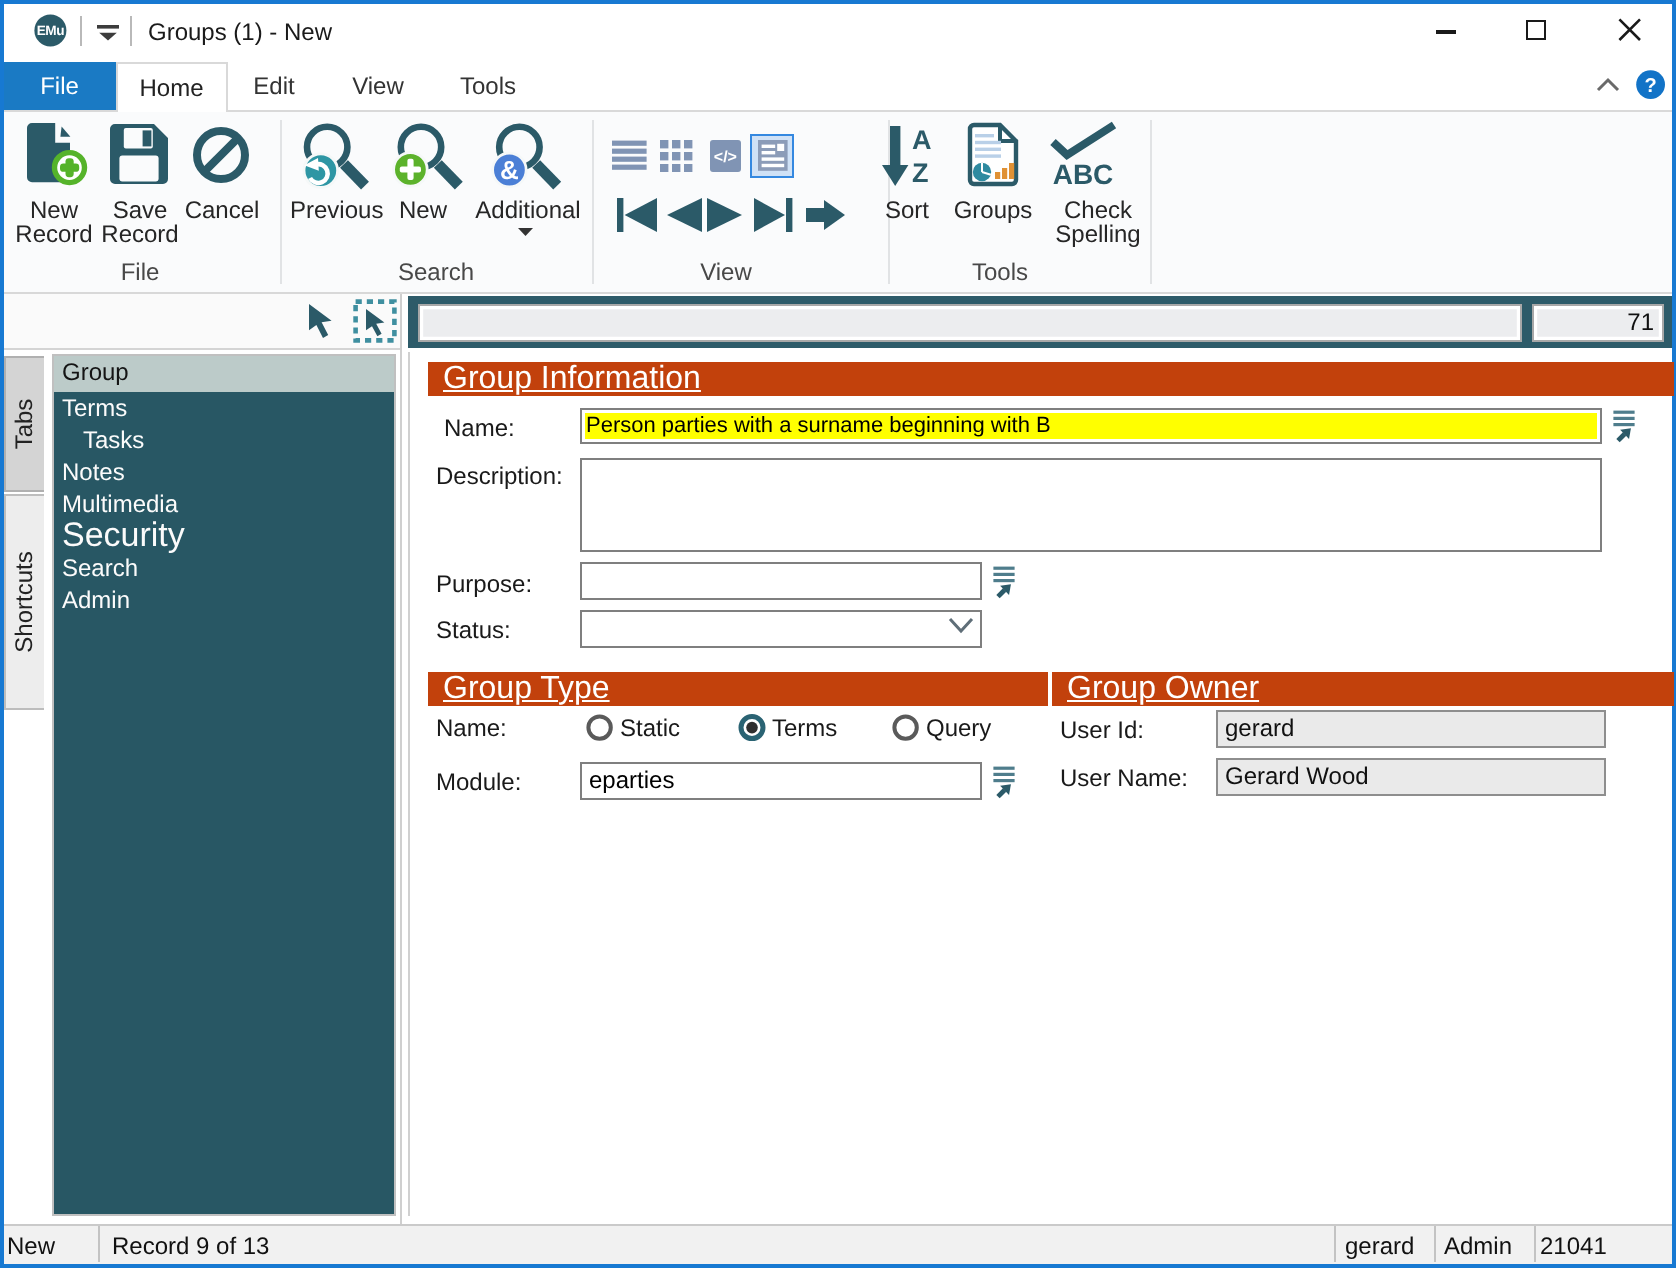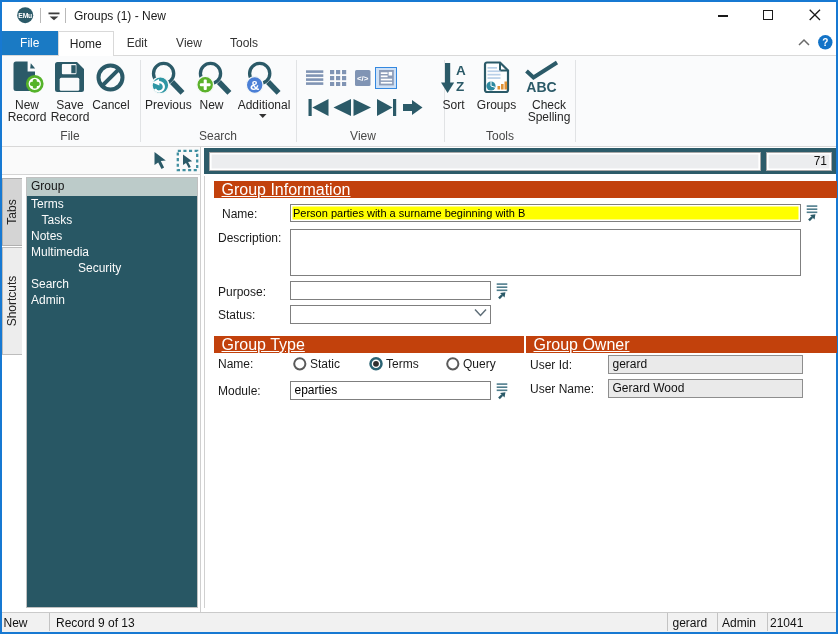--- a/index.html
+++ b/index.html
@@ -209,21 +209,21 @@
 <div class="abs" style="left:2px;top:247px;width:19.5px;height:108px;background:#ededed;border:1px solid #bdbdbd;border-right:none;box-sizing:border-box;">
   <span style="position:absolute;left:50%;top:50%;transform:translate(-50%,-50%) rotate(-90deg);font-size:12px;color:#222;white-space:nowrap;">Shortcuts</span>
 </div>
 
 <div class="abs" style="left:25.5px;top:177px;width:172.5px;height:431px;background:#285764;border:1px solid #c0c0c0;box-sizing:border-box;"></div>
 <div class="abs" style="left:26.5px;top:178px;width:170.5px;height:17.5px;background:#bccbc9;color:#141414;font-size:12px;line-height:17.5px;padding-left:4.5px;box-sizing:border-box;">Group</div>
 <div class="abs" style="left:26.5px;top:195.5px;width:170.5px;height:16px;color:#fbfbfb;font-size:12px;line-height:16px;padding-left:4.5px;box-sizing:border-box;">Terms</div>
 <div class="abs" style="left:26.5px;top:211.5px;width:194px;height:16px;color:#fbfbfb;font-size:12px;line-height:16px;padding-left:15px;box-sizing:border-box;">Tasks</div>
 <div class="abs" style="left:26.5px;top:227.5px;width:170.5px;height:16px;color:#fbfbfb;font-size:12px;line-height:16px;padding-left:4.5px;box-sizing:border-box;">Notes</div>
 <div class="abs" style="left:26.5px;top:243.5px;width:170.5px;height:16px;color:#fbfbfb;font-size:12px;line-height:16px;padding-left:4.5px;box-sizing:border-box;">Multimedia</div>
-<div class="abs" style="left:26.5px;top:259.5px;width:170.5px;height:16px;color:#fbfbfb;font-size:12px;line-height:16px;padding-left:4.5px;box-sizing:border-box;margin-left:47px;">Security</div>
+<div class="abs" style="left:26.5px;top:259.5px;width:170.5px;height:16px;color:#fbfbfb;font-size:17px;line-height:16px;padding-left:4.5px;box-sizing:border-box;">Security</div>
 <div class="abs" style="left:26.5px;top:275.5px;width:170.5px;height:16px;color:#fbfbfb;font-size:12px;line-height:16px;padding-left:4.5px;box-sizing:border-box;">Search</div>
 <div class="abs" style="left:26.5px;top:291.5px;width:170.5px;height:16px;color:#fbfbfb;font-size:12px;line-height:16px;padding-left:4.5px;box-sizing:border-box;">Admin</div>
 
 <div class="abs" style="left:204px;top:176px;width:1px;height:432px;background:#d0d0d0;"></div>
 <div class="abs hdr" style="left:213.5px;top:181px;width:615px;height:17px;">Group Information</div>
 <div class="abs lbl" style="left:222px;top:207px;">Name:</div>
 <div class="abs" style="left:289.5px;top:203.5px;width:511.5px;height:18px;background:#ffff00;border:1px solid #7f7f7f;box-shadow:inset 0 0 0 1.5px #fff;box-sizing:border-box;font-size:11px;color:#000;line-height:16px;padding-left:2.5px;">Person parties with a surname beginning with B</div>
 <svg class="abs" style="left:806px;top:205px;" width="13" height="17">
   <rect x="0.7" y="0.3" width="10.6" height="1.6" fill="#4f7d8c"></rect>
   <rect x="0.7" y="3.4" width="10.6" height="1.6" fill="#4f7d8c"></rect>

